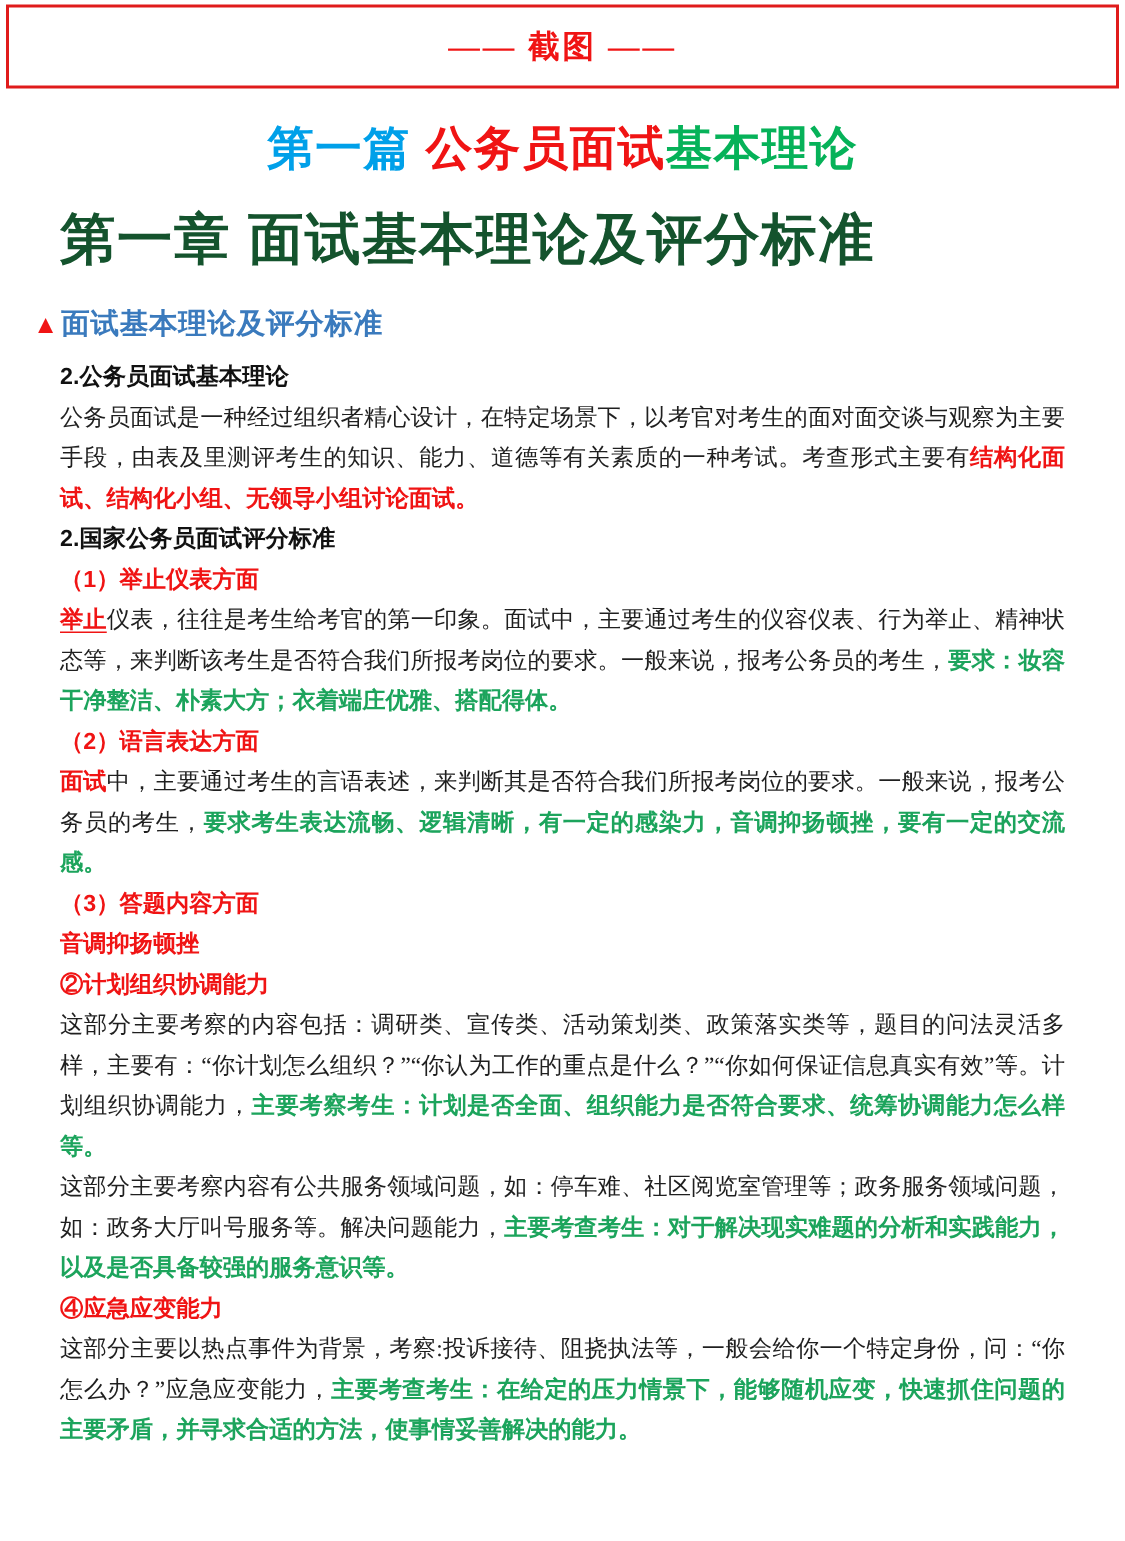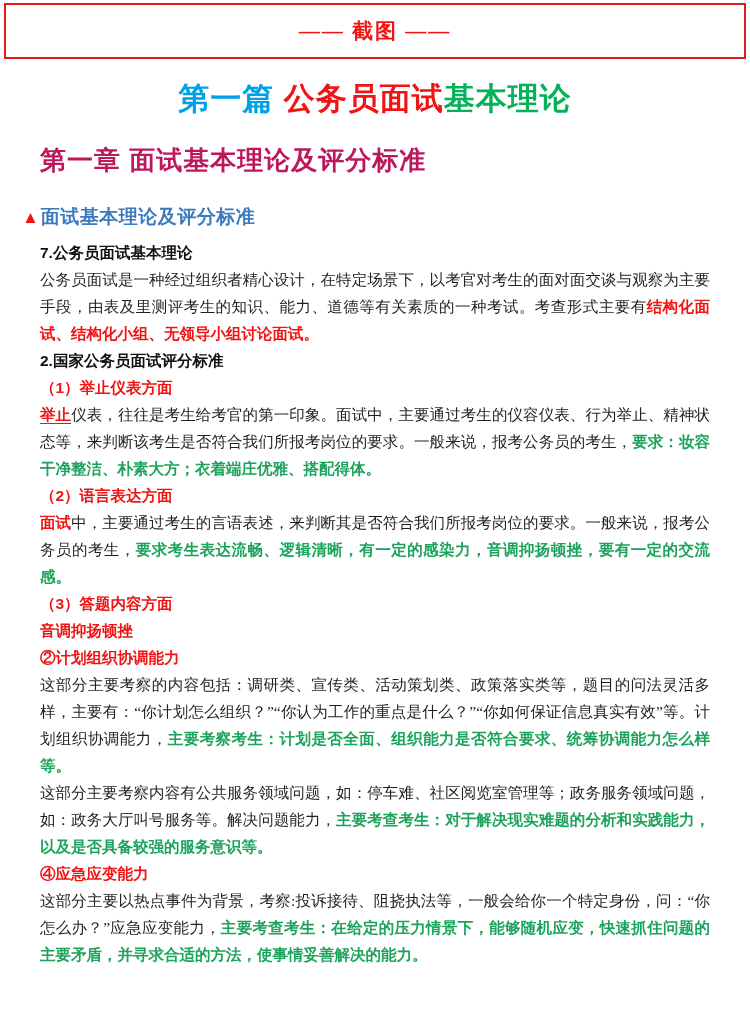--- a/index.html
+++ b/index.html
@@ -20,21 +20,21 @@
     font-family:"Liberation Serif", serif;
   }
   .part-title{
     margin:20px 0 0 0; text-align:center; font-size:31px; font-weight:bold;
     font-family:"Liberation Sans", sans-serif; letter-spacing:1px; line-height:40px;
   }
   .part-title .c-blue{color:var(--title-blue);}
   .part-title .c-red{color:var(--red);}
   .part-title .c-green{color:var(--title-green);}
   .chapter-title{
-    margin:21px 40px 12px 40px; font-size:26px; font-weight:bold; color:#be185d;
+    margin:21px 40px 12px 40px; font-size:37px; font-weight:bold; color:#14532d;
     font-family:"Liberation Sans", sans-serif; line-height:40px; letter-spacing:1px;
   }
   .section-header{
     margin:25px 0 0 22px; font-size:19px; font-weight:bold;
     font-family:"Liberation Sans", sans-serif; line-height:24px;
   }
   .section-header .tri{color:var(--red); font-size:17px; margin-right:2px;}
   .section-header .sec-title{color:var(--heading-blue); letter-spacing:0.5px;}
   .content{
     margin:9px 40px 0 40px; font-size:15.5px; line-height:27px;
@@ -57,21 +57,21 @@
 
 <h1 class="part-title"><span class="c-blue">第一篇 </span><span class="c-red">公务员面试</span><span class="c-green">基本理论</span></h1>
 
 <h2 class="chapter-title">第一章 面试基本理论及评分标准</h2>
 
 <div class="section-header">
   <span class="tri">▲</span><span class="sec-title">面试基本理论及评分标准</span>
 </div>
 
 <div class="content">
-    <p class="line"><span class="r-b">7.公务员面试基本理论</span></p>
+    <p class="line"><span class="r-b">2.公务员面试基本理论</span></p>
     <p class="line"><span class="r-n">公务员面试是一种经过组织者精心设计，在特定场景下，以考官对考生的面对面交谈与观察为主要手段，由表及里测评考生的知识、能力、道德等有关素质的一种考试。考查形式主要有</span><span class="r-rb">结构化面试、结构化小组、无领导小组讨论面试。</span></p>
     <p class="line"><span class="r-b">2.国家公务员面试评分标准</span></p>
     <p class="line"><span class="r-rb">（1）举止仪表方面</span></p>
     <p class="line"><span class="r-rbu">举止</span><span class="r-n">仪表，往往是考生给考官的第一印象。面试中，主要通过考生的仪容仪表、行为举止、精神状态等，来判断该考生是否符合我们所报考岗位的要求。一般来说，报考公务员的考生，</span><span class="r-gb">要求：妆容干净整洁、朴素大方；衣着端庄优雅、搭配得体。</span></p>
     <p class="line"><span class="r-rb">（2）语言表达方面</span></p>
     <p class="line"><span class="r-rb">面试</span><span class="r-n">中，主要通过考生的言语表述，来判断其是否符合我们所报考岗位的要求。一般来说，报考公务员的考生，</span><span class="r-gb">要求考生表达流畅、逻辑清晰，有一定的感染力，音调抑扬顿挫，要有一定的交流感。</span></p>
     <p class="line"><span class="r-rb">（3）答题内容方面</span></p>
     <p class="line"><span class="r-rb">音调抑扬顿挫</span></p>
     <p class="line"><span class="r-rb">②计划组织协调能力</span></p>
     <p class="line"><span class="r-n">这部分主要考察的内容包括：调研类、宣传类、活动策划类、政策落实类等，题目的问法灵活多样，主要有：“你计划怎么组织？”“你认为工作的重点是什么？”“你如何保证信息真实有效”等。计划组织协调能力，</span><span class="r-gb">主要考察考生：计划是否全面、组织能力是否符合要求、统筹协调能力怎么样等。</span></p>

